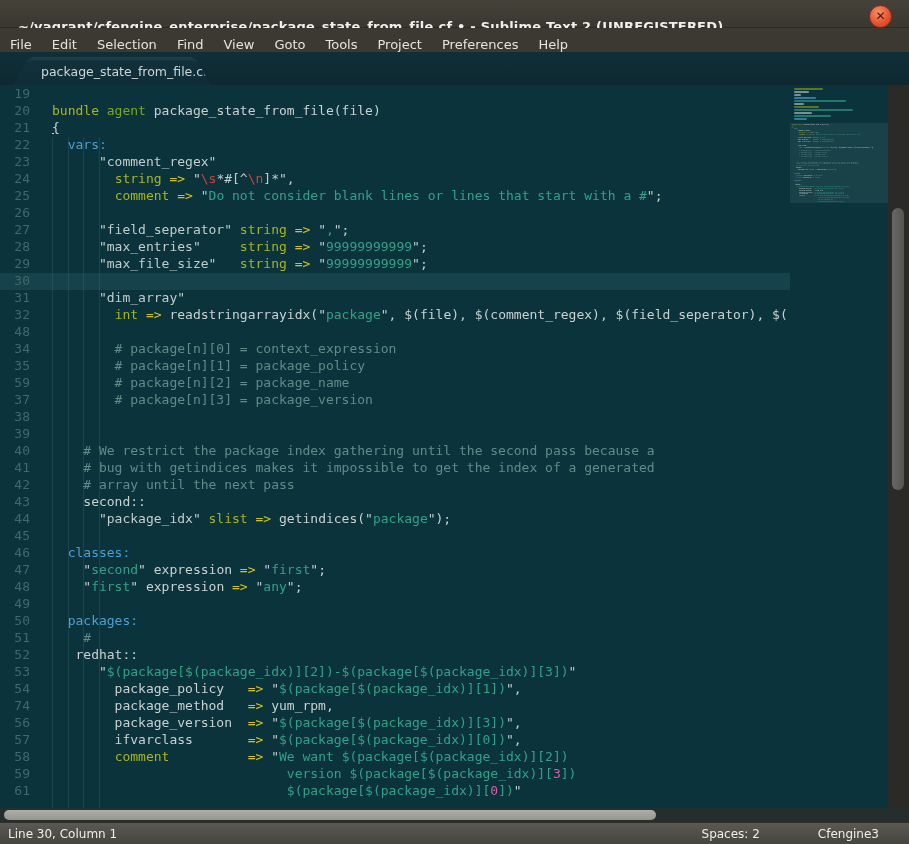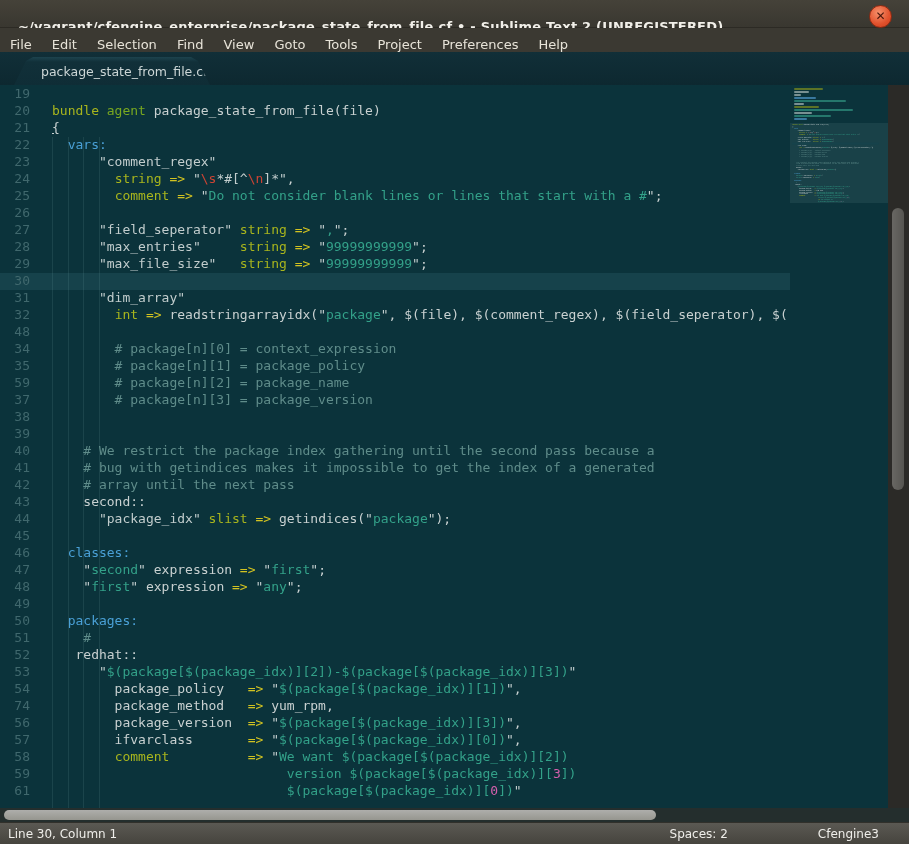--- a/index.html
+++ b/index.html
@@ -64,21 +64,21 @@
   .vscroll-thumb { position:absolute; left:4px; top:123px; width:12px; height:282px;
                    border-radius:7px; background:linear-gradient(90deg,#686763,#565551); }
   .hscroll { position:absolute; top:808px; left:0; width:909px; height:14px; background:#242e2d; }
   .hscroll-thumb { position:absolute; left:4px; top:2px; width:652px; height:10px;
                    border-radius:5px; background:linear-gradient(#aeaeab,#96968f); }
 
   
   .statusbar { position:absolute; top:822px; left:0; width:909px; height:22px;
                background:linear-gradient(#5b5953,#46443e); border-top:1px solid #31302b;
                box-sizing:border-box; display:flex; align-items:center;
-               font-size:12px; color:#efeeea;gap:32px; }
+               font-size:12px; color:#efeeea; }
   .status-left { flex:1; padding-left:8px; }
   .status-spaces { margin-right:58px; }
   .status-syntax { margin-right:30px; }
 </style>
 </head>
 <body>
 
 <div class="window">
 
   <div class="titlebar">

